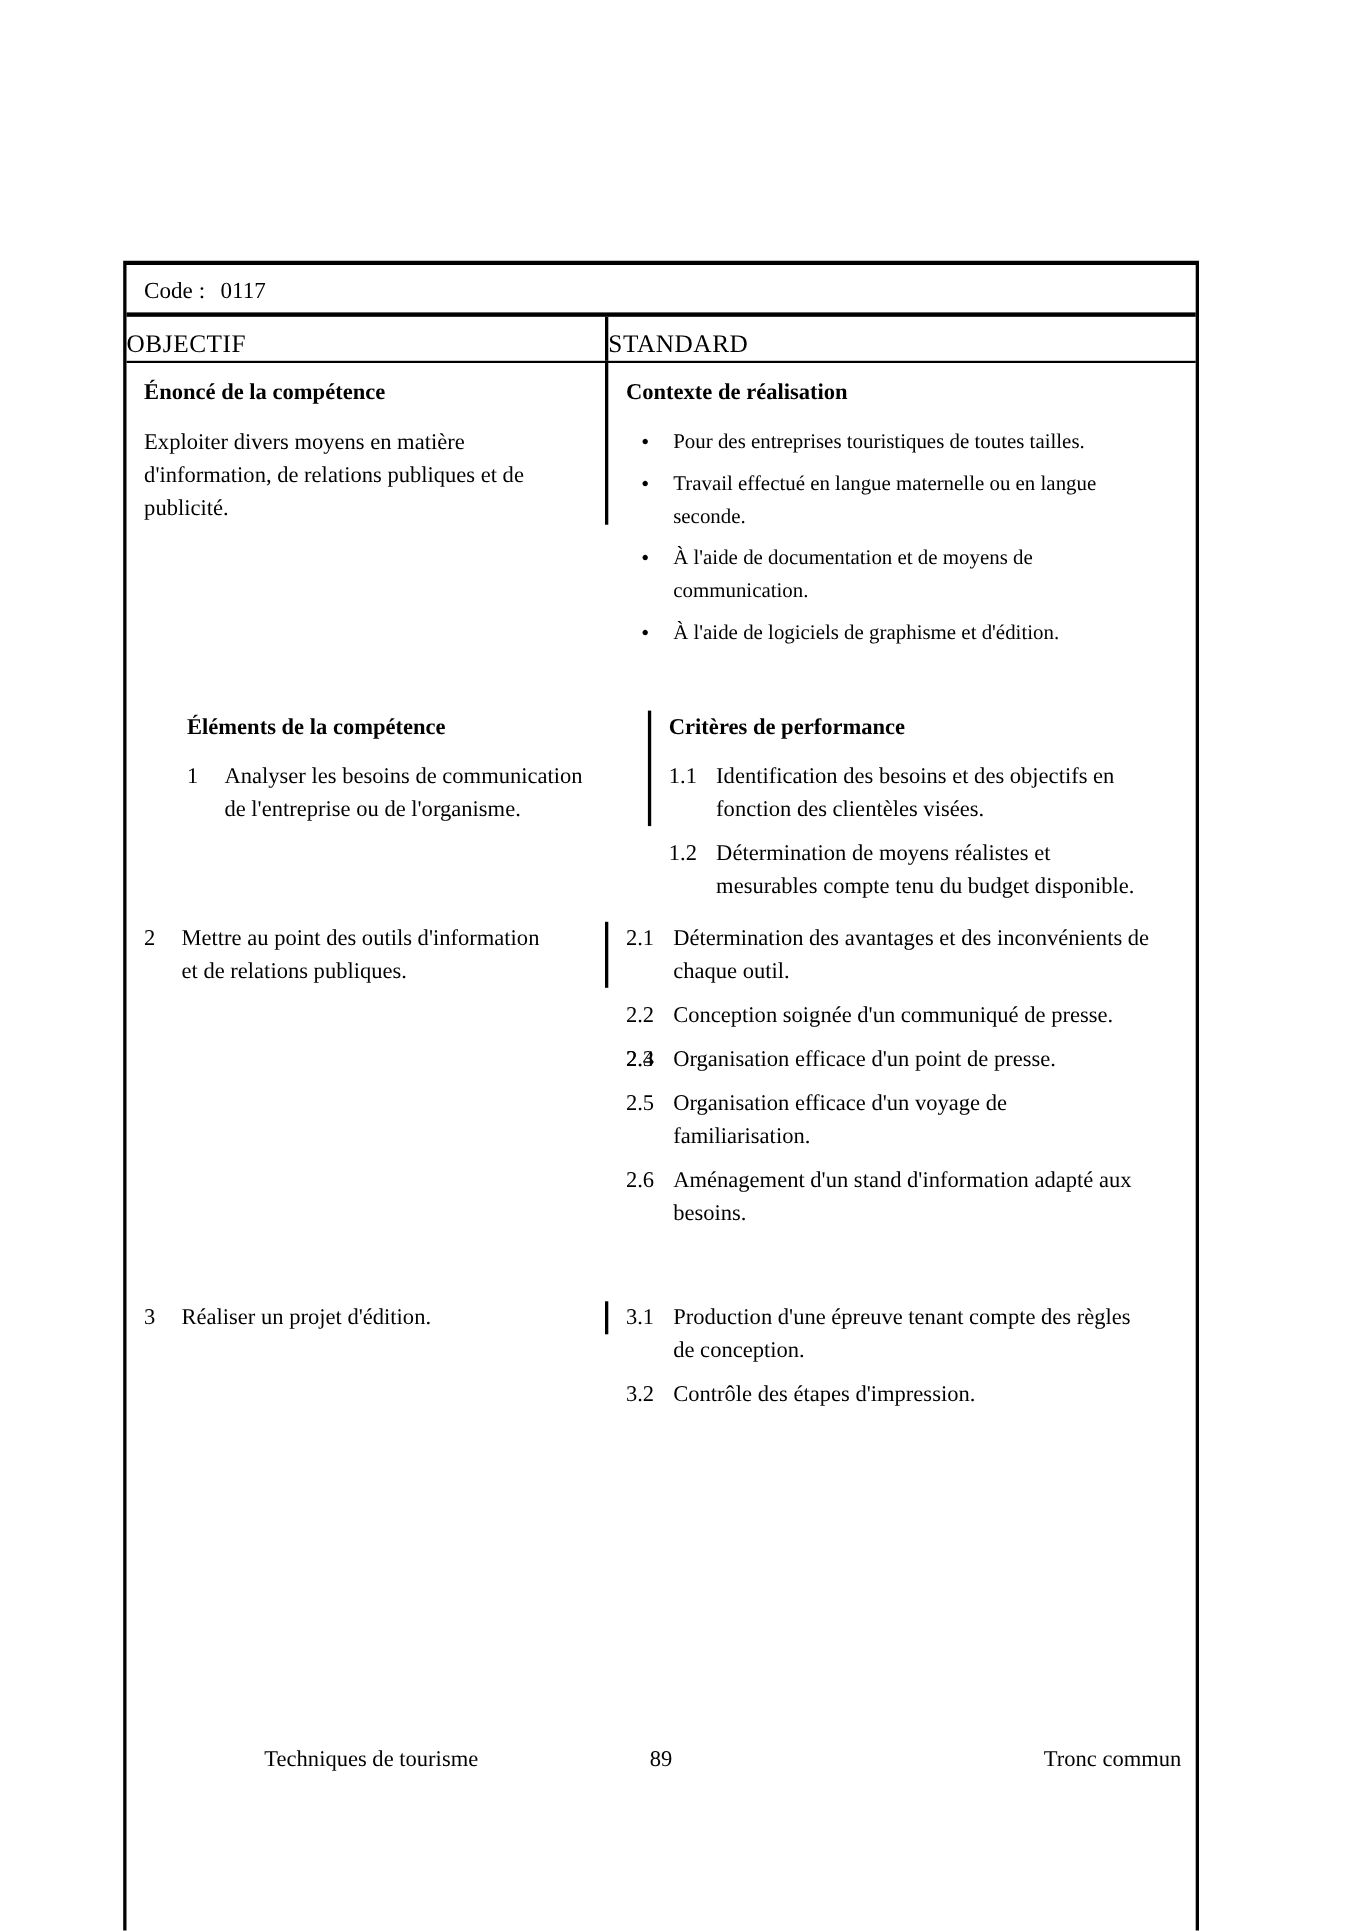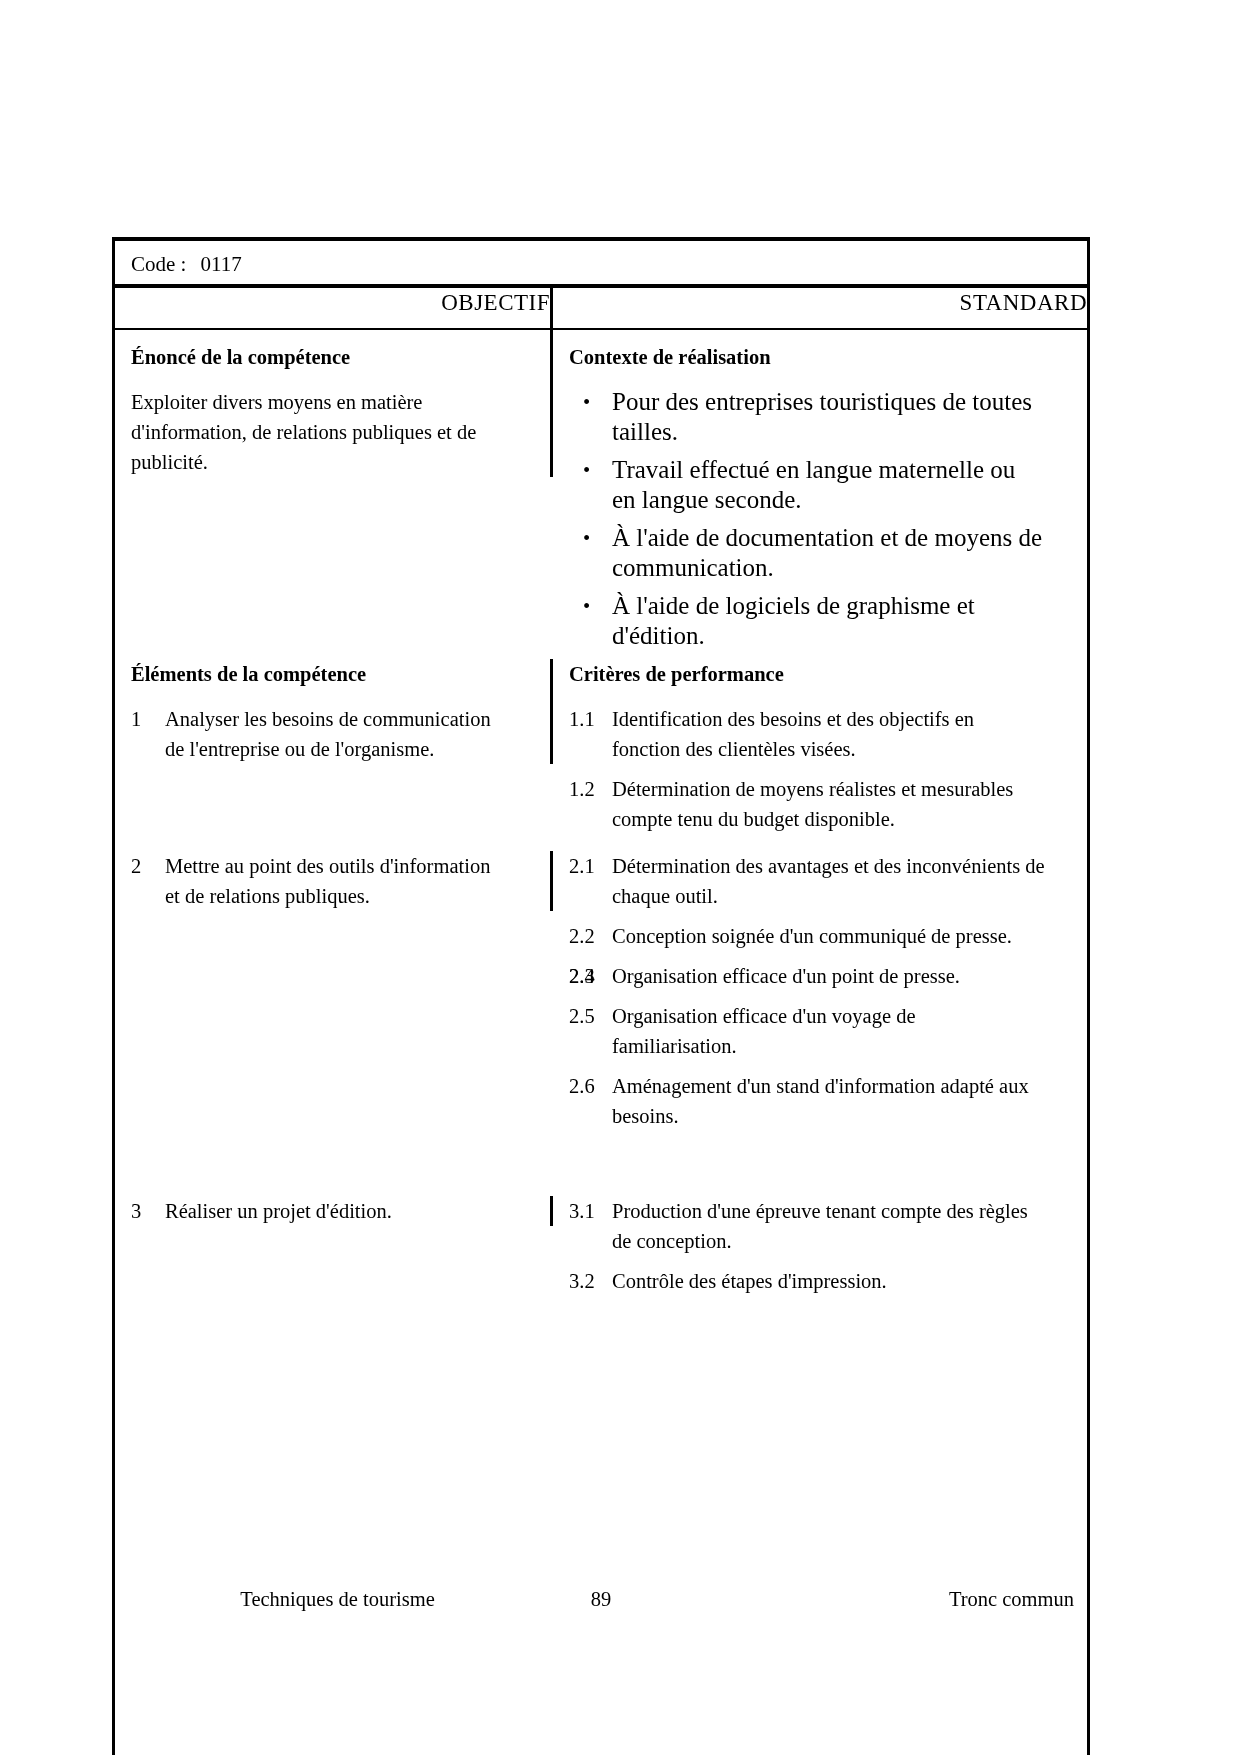--- a/index.html
+++ b/index.html
@@ -25,48 +25,48 @@
     padding: 11px 0 0 16px;
     font-size: 21px;
   }
   .code-row .code-value { margin-left: 14px; }
   .header-row {
     height: 42px;
     border-bottom: 2px solid #000;
     display: flex;
   }
   .header-row .hcell {
-    padding-top: 2px;
-    text-align: right;
+    padding-top: 12px;
+    text-align: left;
     font-size: 23px;
     letter-spacing: 0.5px;
   }
   .lcol { width: 438px; border-right: 3px solid #000; }
   .rcol { flex: 1; }
   .body-row { flex: 1; display: flex; flex-direction: column; }
   .grp { display: flex; align-items: flex-start; }
   .grp:last-child { flex: 1; }
   .g-a { min-height: 316px; }
-  .g-b { min-height: 192px; }
+  .g-b { min-height: 192px; padding-left: 39px; }
   .g-c { min-height: 345px; }
   .g-left  { width: 438px; border-right: 3px solid #000; padding: 0 55px 0 16px; }
   .g-right { flex: 1; padding: 0 42px 0 16px; }
   .g-a .g-left, .g-a .g-right { padding-top: 12px; }
   .sec-heading {
     font-weight: bold;
     font-size: 20.5px;
     margin-bottom: 15px;
     line-height: 30px;
   }
   .para { font-size: 20.5px; line-height: 30px; }
   .bullet-list { list-style: none; }
   .bullet-item {
     position: relative;
     padding-left: 43px;
-    font-size: 25px;
+    font-size: 19px;
     line-height: 30px;
     margin-bottom: 8px;
   }
   .bullet-item::before {
     content: "\2022";
     position: absolute;
     left: 14px; top: 0;
     font-size: 20.5px;
   }
   .elem-item {

